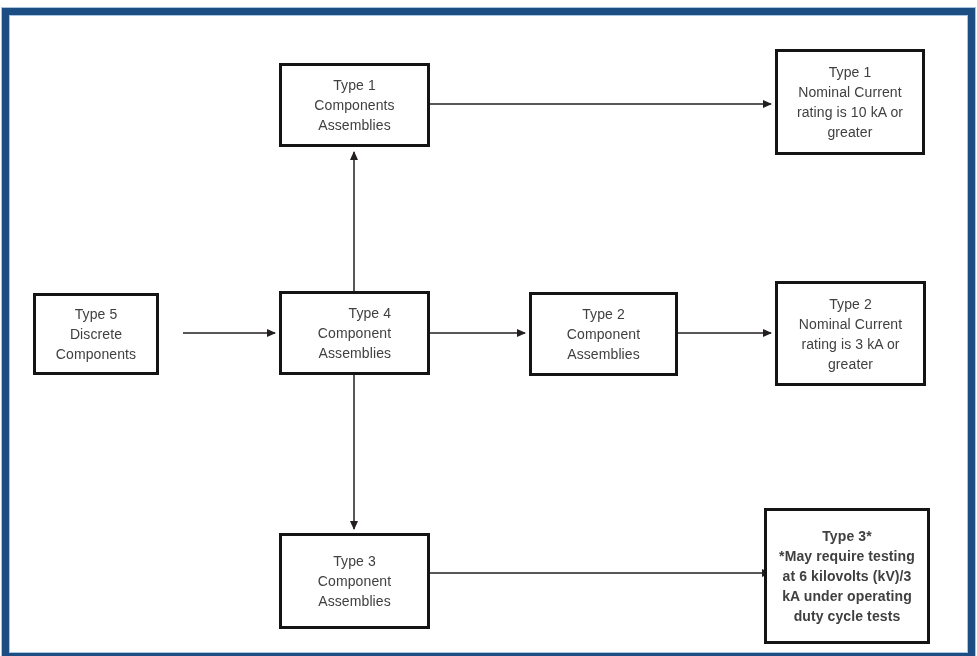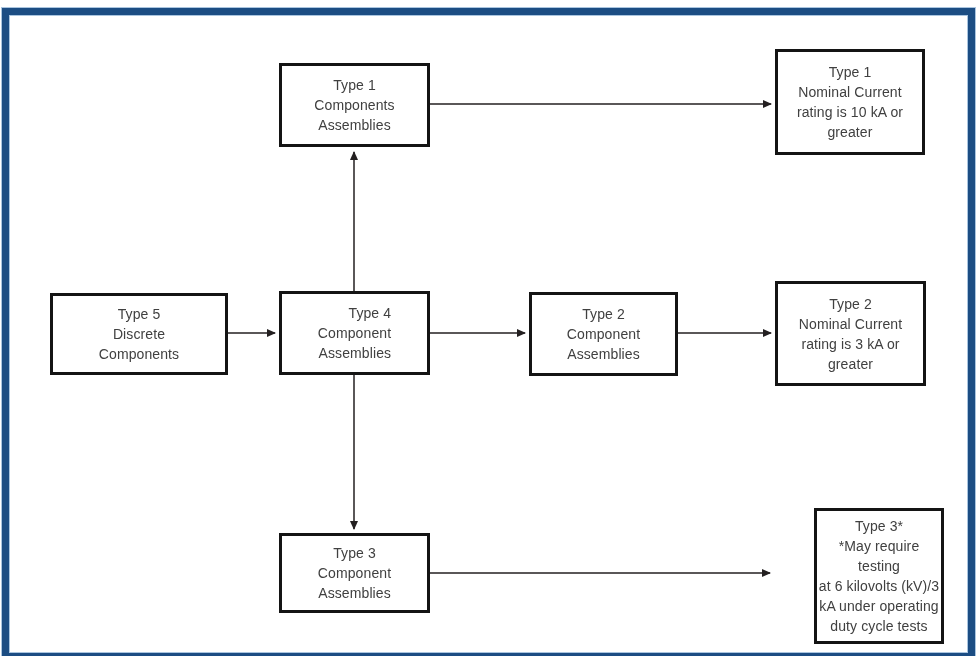--- a/index.html
+++ b/index.html
@@ -46,26 +46,26 @@
   .node-label {
     white-space: pre-line;
     font-size: 14px;
     line-height: 20px;
     color: #404040;
     letter-spacing: 0.1px;
   }
   
   .n-type1-assemblies { left: 279px; top: 57px;  width: 151px; height: 84px; }
   .n-type1-nominal    { left: 775px; top: 43px;  width: 150px; height: 106px; }
-  .n-type5-discrete   { left: 50px;  top: 287px; width: 178px; height: 82px; }
+  .n-type5-discrete   { left: 33px;  top: 287px; width: 126px; height: 82px; }
   .n-type4-assemblies { left: 279px; top: 285px; width: 151px; height: 84px; text-align: right; }
   .n-type2-assemblies { left: 529px; top: 286px; width: 149px; height: 84px; }
   .n-type2-nominal    { left: 775px; top: 275px; width: 151px; height: 105px; }
-  .n-type3-assemblies { left: 279px; top: 527px; width: 151px; height: 80px; }
-  .n-type3-note       { left: 814px; top: 502px; width: 130px; height: 136px; }
+  .n-type3-assemblies { left: 279px; top: 527px; width: 151px; height: 96px; }
+  .n-type3-note       { left: 764px; top: 502px; width: 166px; height: 136px; font-weight: bold; }
 </style>
 </head>
 <body>
 
 <div class="canvas">
 
   <div class="frame"></div>
 
   <svg class="edges" width="977" height="656" viewBox="0 0 977 656" xmlns="http://www.w3.org/2000/svg">
     <defs>

